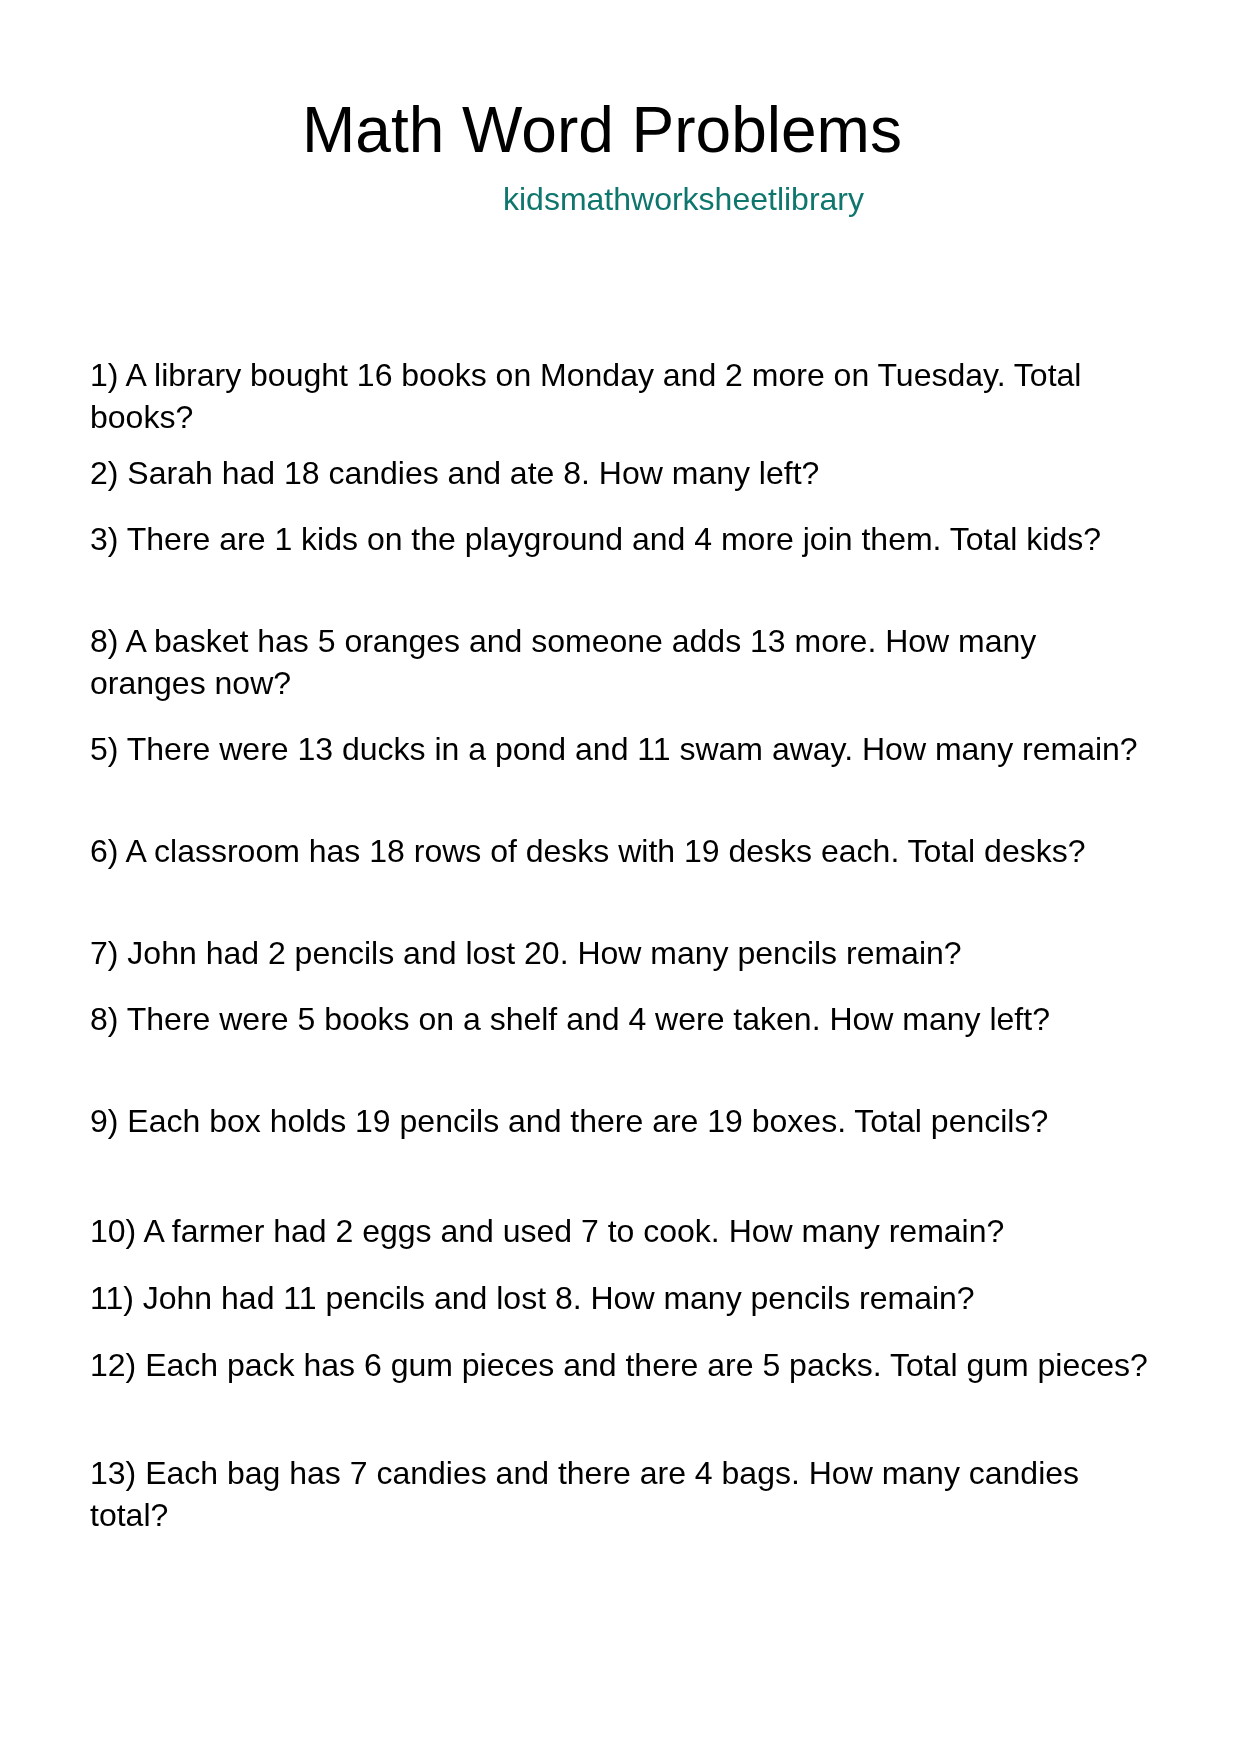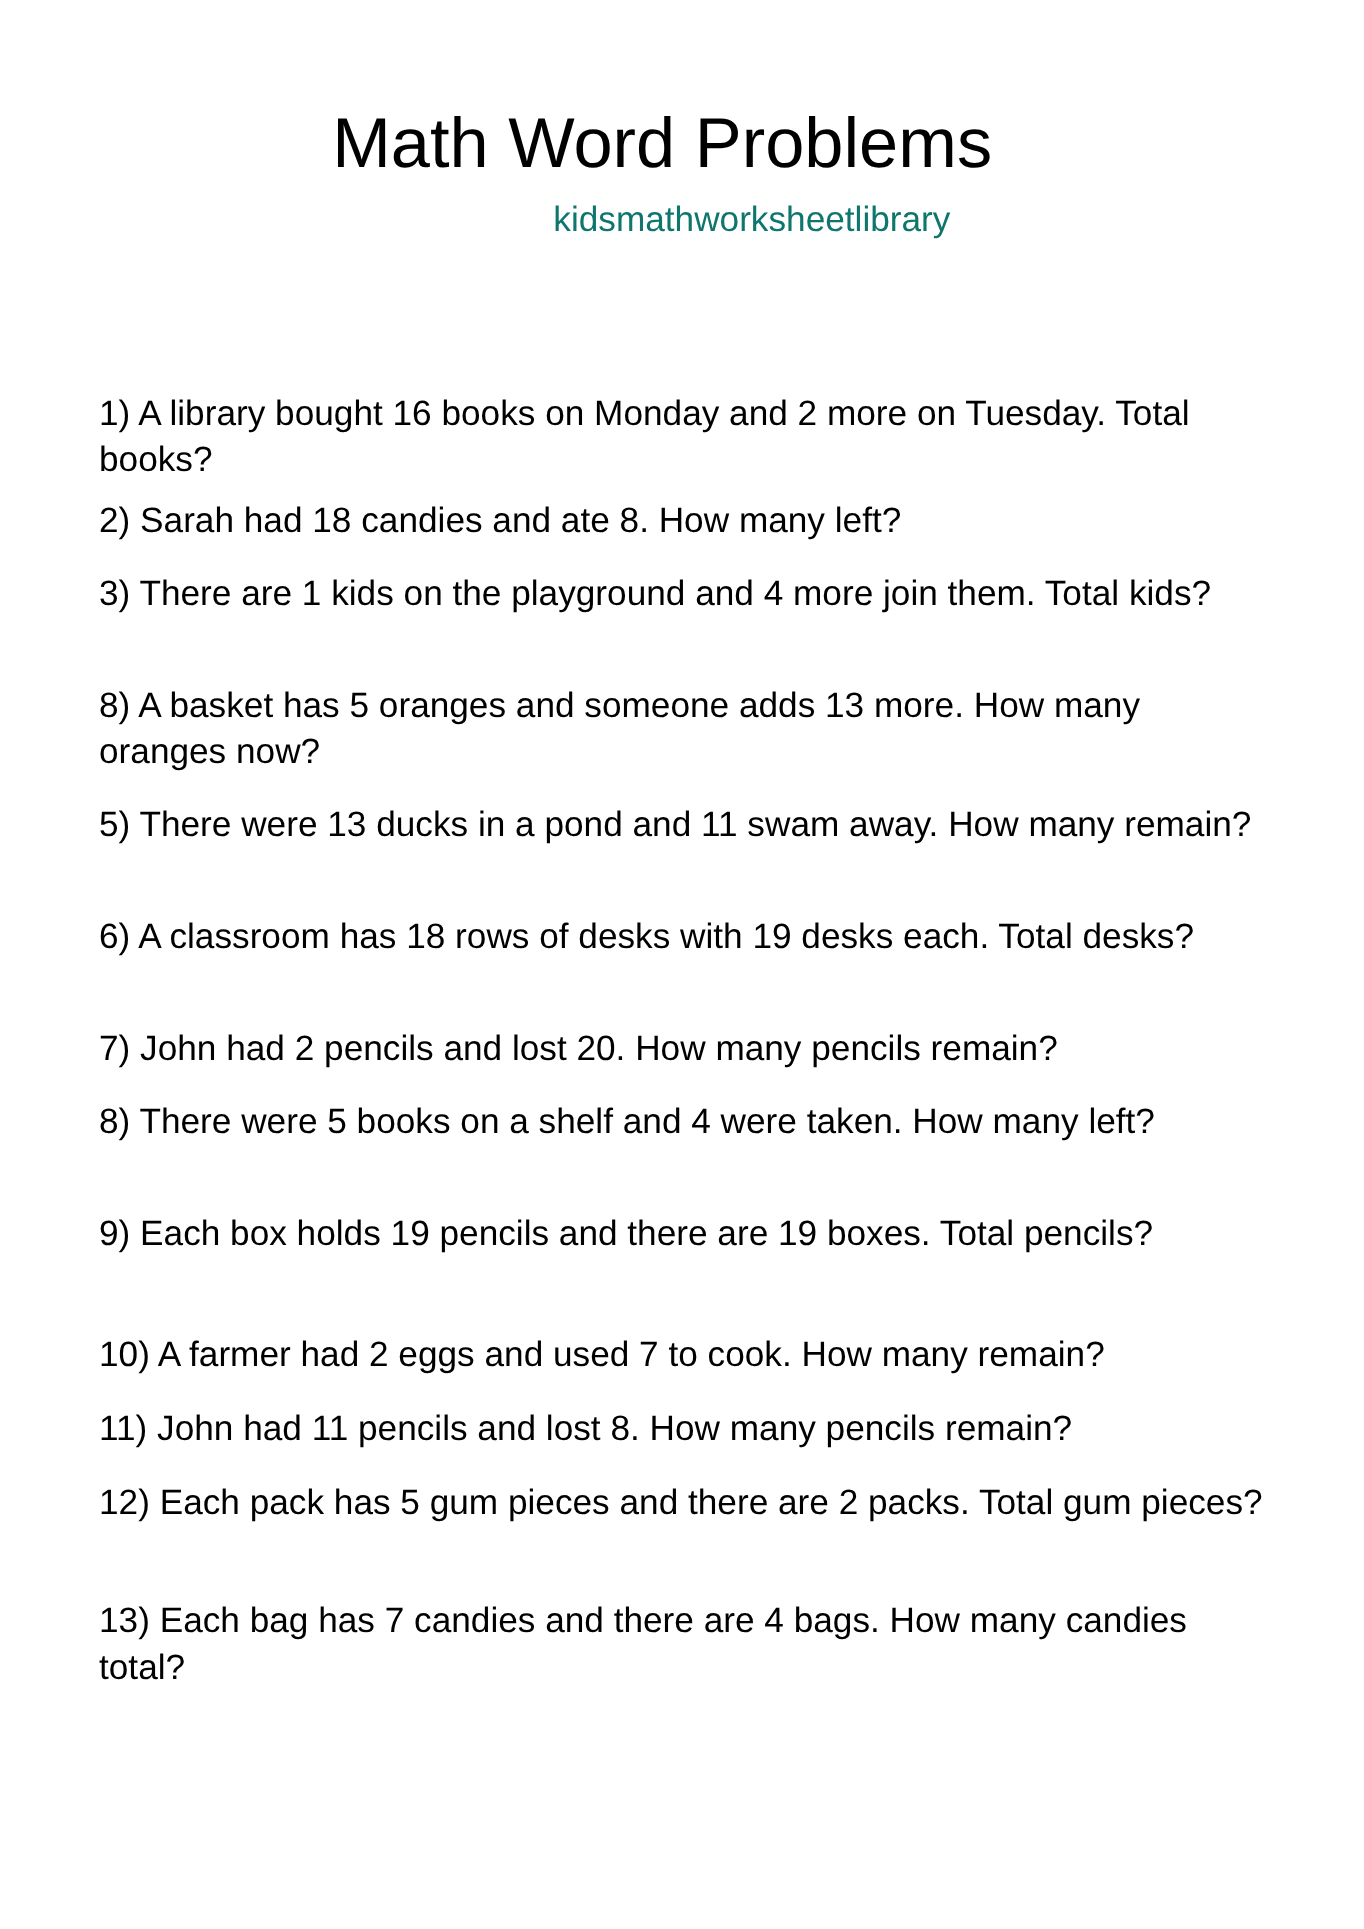--- a/index.html
+++ b/index.html
@@ -54,15 +54,15 @@
   <p class="problem" style="top:448px">2) Sarah had 18 candies and ate 8. How many left?</p>
   <p class="problem" style="top:514px">3) There are 1 kids on the playground and 4 more join them. Total kids?</p>
   <p class="problem" style="top:616px">8) A basket has 5 oranges and someone adds 13 more. How many oranges now?</p>
   <p class="problem" style="top:724px">5) There were 13 ducks in a pond and 11 swam away. How many remain?</p>
   <p class="problem" style="top:826px">6) A classroom has 18 rows of desks with 19 desks each. Total desks?</p>
   <p class="problem" style="top:928px">7) John had 2 pencils and lost 20. How many pencils remain?</p>
   <p class="problem" style="top:994px">8) There were 5 books on a shelf and 4 were taken. How many left?</p>
   <p class="problem" style="top:1096px">9) Each box holds 19 pencils and there are 19 boxes. Total pencils?</p>
   <p class="problem" style="top:1206px">10) A farmer had 2 eggs and used 7 to cook. How many remain?</p>
   <p class="problem" style="top:1273px">11) John had 11 pencils and lost 8. How many pencils remain?</p>
-  <p class="problem" style="top:1340px">12) Each pack has 5 gum pieces and there are 2 packs. Total gum pieces?</p>
+  <p class="problem" style="top:1340px">12) Each pack has 6 gum pieces and there are 5 packs. Total gum pieces?</p>
   <p class="problem" style="top:1448px">13) Each bag has 7 candies and there are 4 bags. How many candies total?</p>
 </div>
 
 </body></html>

